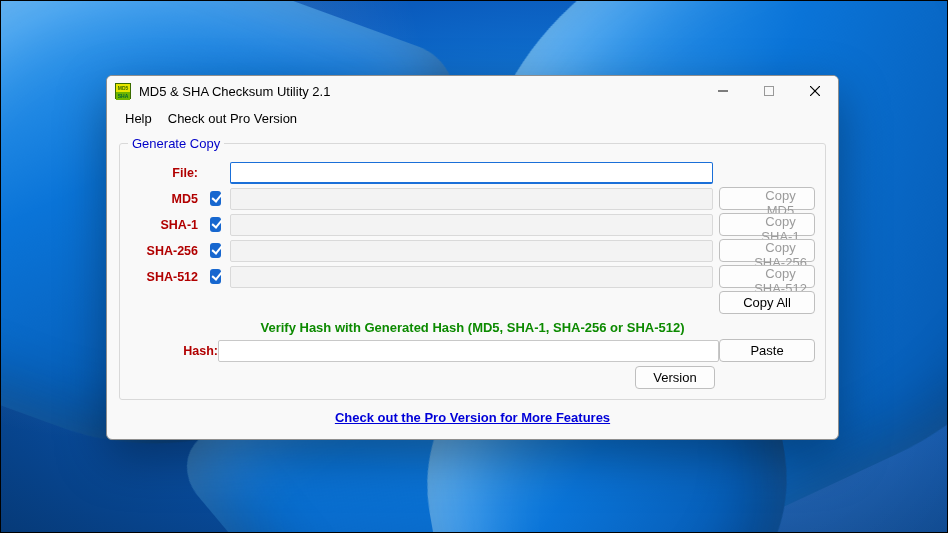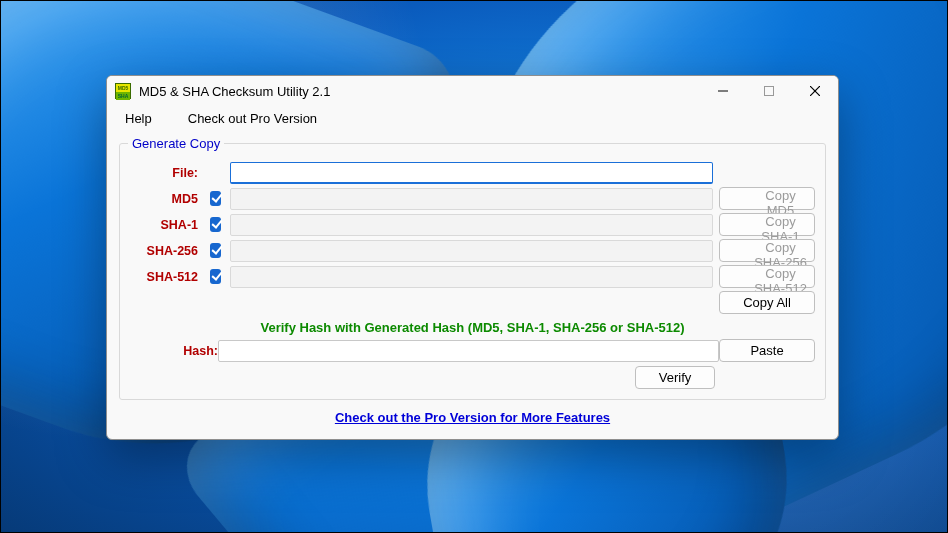--- a/index.html
+++ b/index.html
@@ -70,21 +70,21 @@
   .title-spacer { flex: 1; }
   .win-btn {
     width: 46px; height: 30px;
     display: flex; align-items: center; justify-content: center;
     color:#000;
   }
   .win-btn.disabled { color:#999; }
   .win-btn svg { display:block; }
 
   .menubar {
-    display:flex; gap:20px;
+    display:flex; gap:0;
     padding: 3px 8px 6px 10px;
     background:#f9f9f9;
   }
   .menu-item { padding: 2px 8px; color:#000; }
 
   .content {
     padding: 2px 12px 10px 12px;
   }
   fieldset.group {
     border: 1px solid #d9d9d9;
@@ -290,21 +290,21 @@
 
       <div class="verify-head">Verify Hash with Generated Hash (MD5, SHA-1, SHA-256 or SHA-512)</div>
 
       <div class="hash-row">
         <div class="label">Hash:</div>
         <input type="text" style="height: 22px; border: 1px solid rgb(200, 200, 200); background: rgb(255, 255, 255); border-radius: 2px; padding: 2px 4px; font: inherit;" value="">
         <button class="btn">Paste</button>
       </div>
 
       <div class="verify-row">
-        <button class="btn">Verify</button>
+        <button class="btn">Version</button>
       </div>
     </fieldset>
 
     <div class="pro-link">
       <a href="#">Check out the Pro Version for More Features</a>
     </div>
   </div>
 </div>
 
 </body></html>

